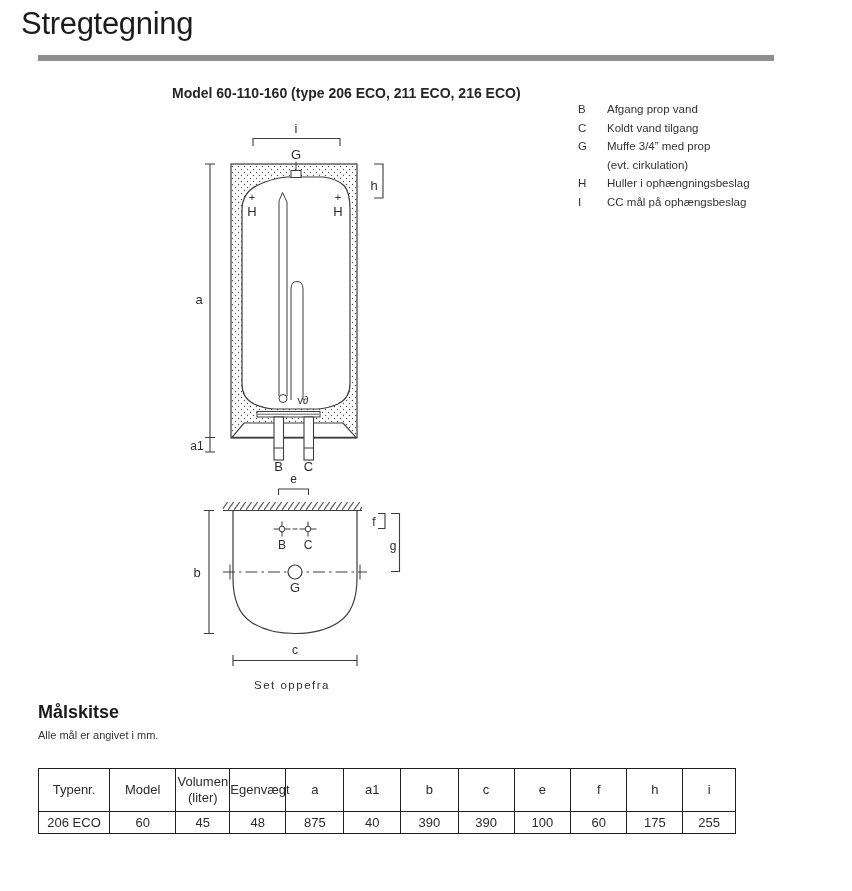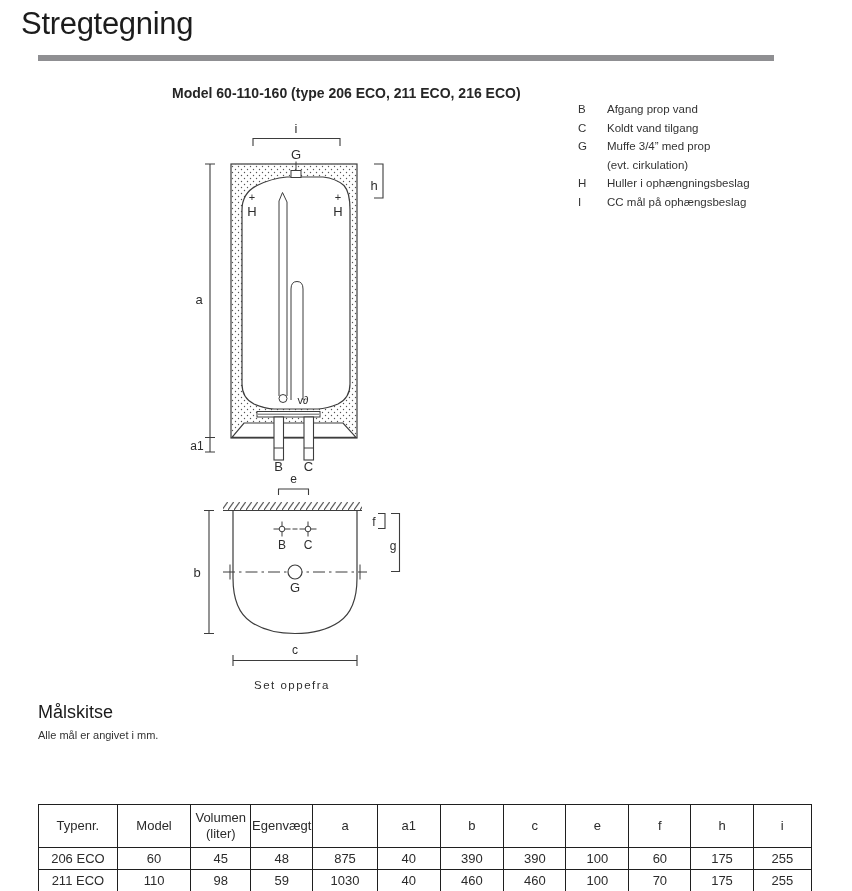--- a/index.html
+++ b/index.html
@@ -21,29 +21,29 @@
     font-size:14px; font-weight:700; color:#262626;
   }
   .legend { position:absolute; left:578px; top:100px; font-size:11.5px; color:#333; }
   .legend-row { display:flex; line-height:18.6px; }
   .legend-key { width:29px; flex:0 0 29px; }
   .legend-text { white-space:nowrap; }
   .drawing-svg { position:absolute; left:185px; top:118px; width:235px; height:582px; }
   .drawing-svg text { font-family:"Liberation Sans", sans-serif; fill:#2e2e2e; }
   .sec-heading {
     position:absolute; left:38px; top:702px;
-    font-size:18px; font-weight:400; color:#1a1a1a;
+    font-size:18px; font-weight:700; color:#1a1a1a;
   }
   .sec-note {
     position:absolute; left:38px; top:729px;
     font-size:11px; color:#333;
   }
   table.dims {
-    position:absolute; left:38px; top:768px; width:774px;
-    border-collapse:collapse; table-layout:fixed;margin-top:36px;
+    position:absolute; left:38px; top:768px; width:698px;
+    border-collapse:collapse; table-layout:fixed;
   }
   table.dims th, table.dims td {
     border:1.5px solid #1f1f1f; text-align:center; vertical-align:middle;
     font-size:13px; color:#2b2b2b; padding:0;
   }
   table.dims thead th { height:43px; font-weight:400; white-space:pre-line; line-height:1.25; }
   table.dims tbody td { height:22px; }
 </style>
 </head>
 <body>
@@ -219,28 +219,14 @@
       <td>48</td>
       <td>875</td>
       <td>40</td>
       <td>390</td>
       <td>390</td>
       <td>100</td>
       <td>60</td>
       <td>175</td>
       <td>255</td>
     </tr>
-    <tr>
-      <td>211 ECO</td>
-      <td>110</td>
-      <td>98</td>
-      <td>59</td>
-      <td>1030</td>
-      <td>40</td>
-      <td>460</td>
-      <td>460</td>
-      <td>100</td>
-      <td>70</td>
-      <td>175</td>
-      <td>255</td>
-    </tr>
   </tbody>
 </table>
 
 </body></html>

